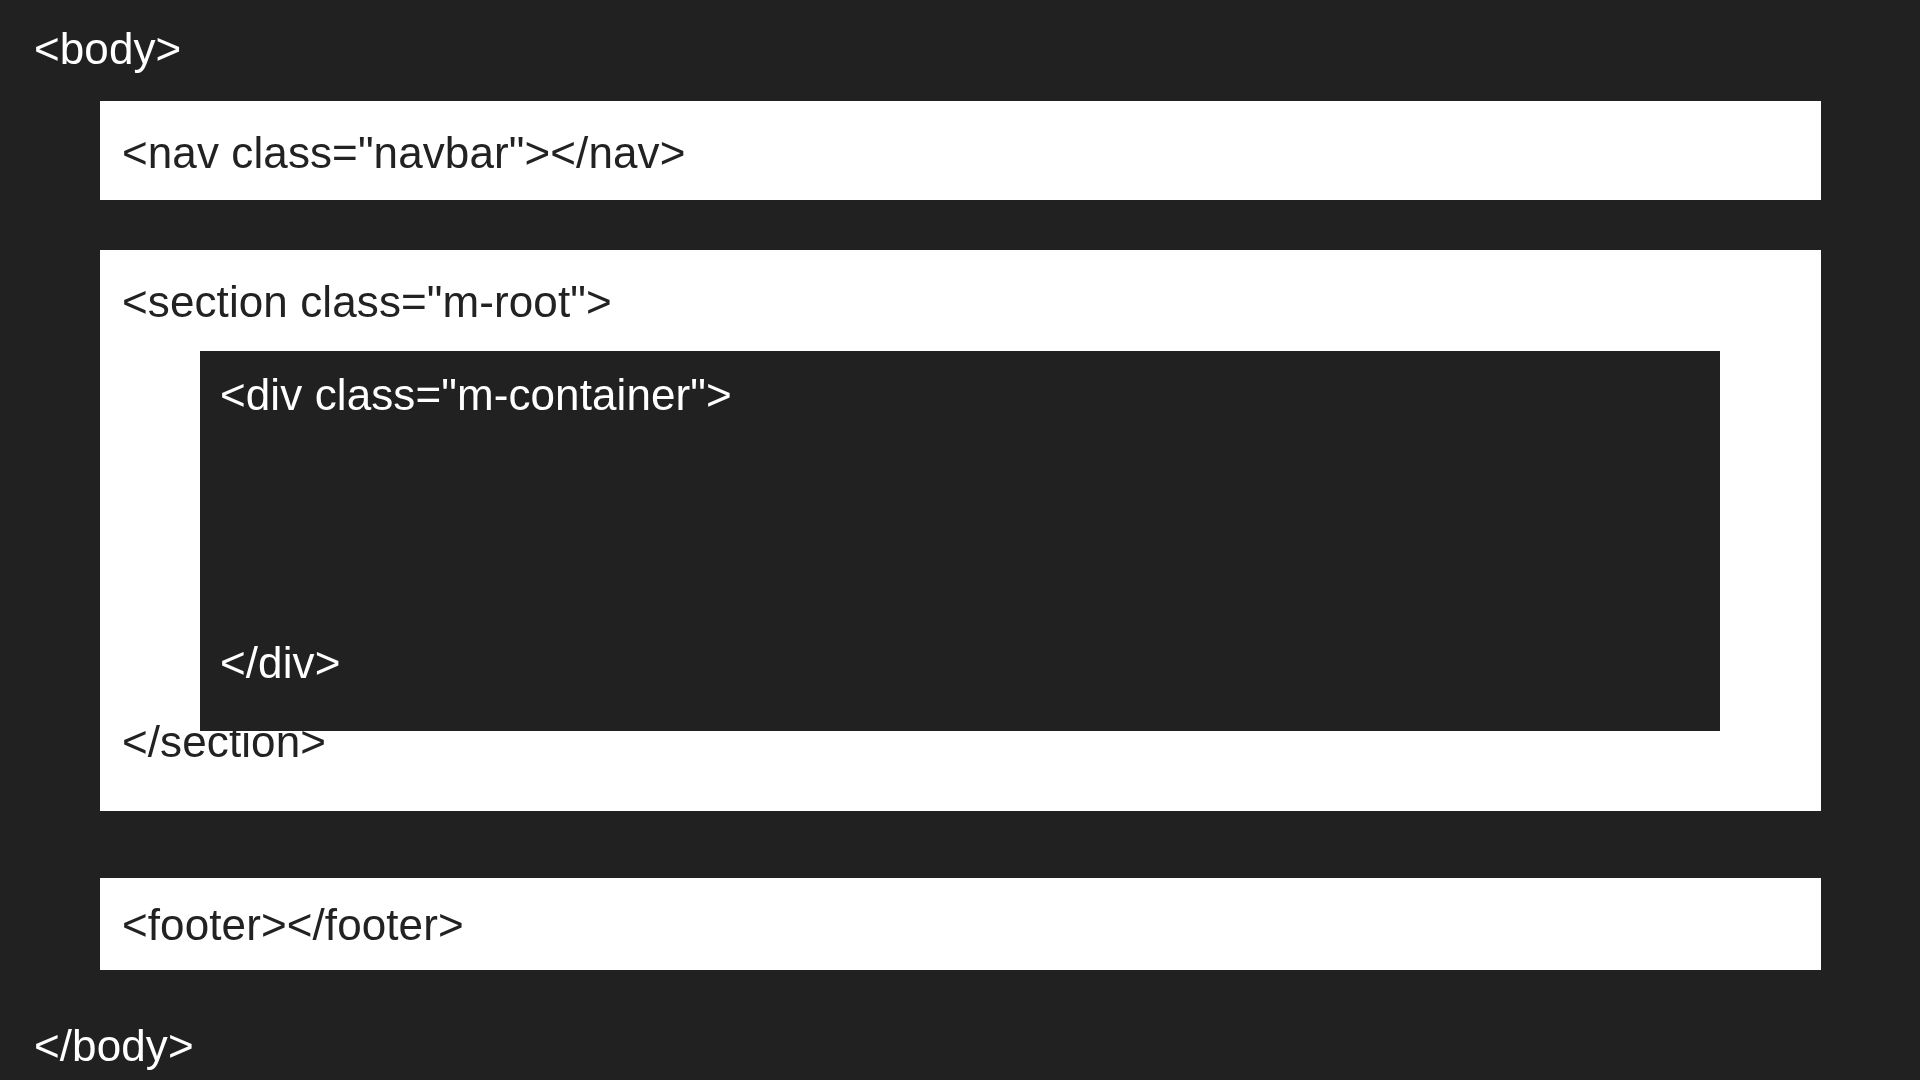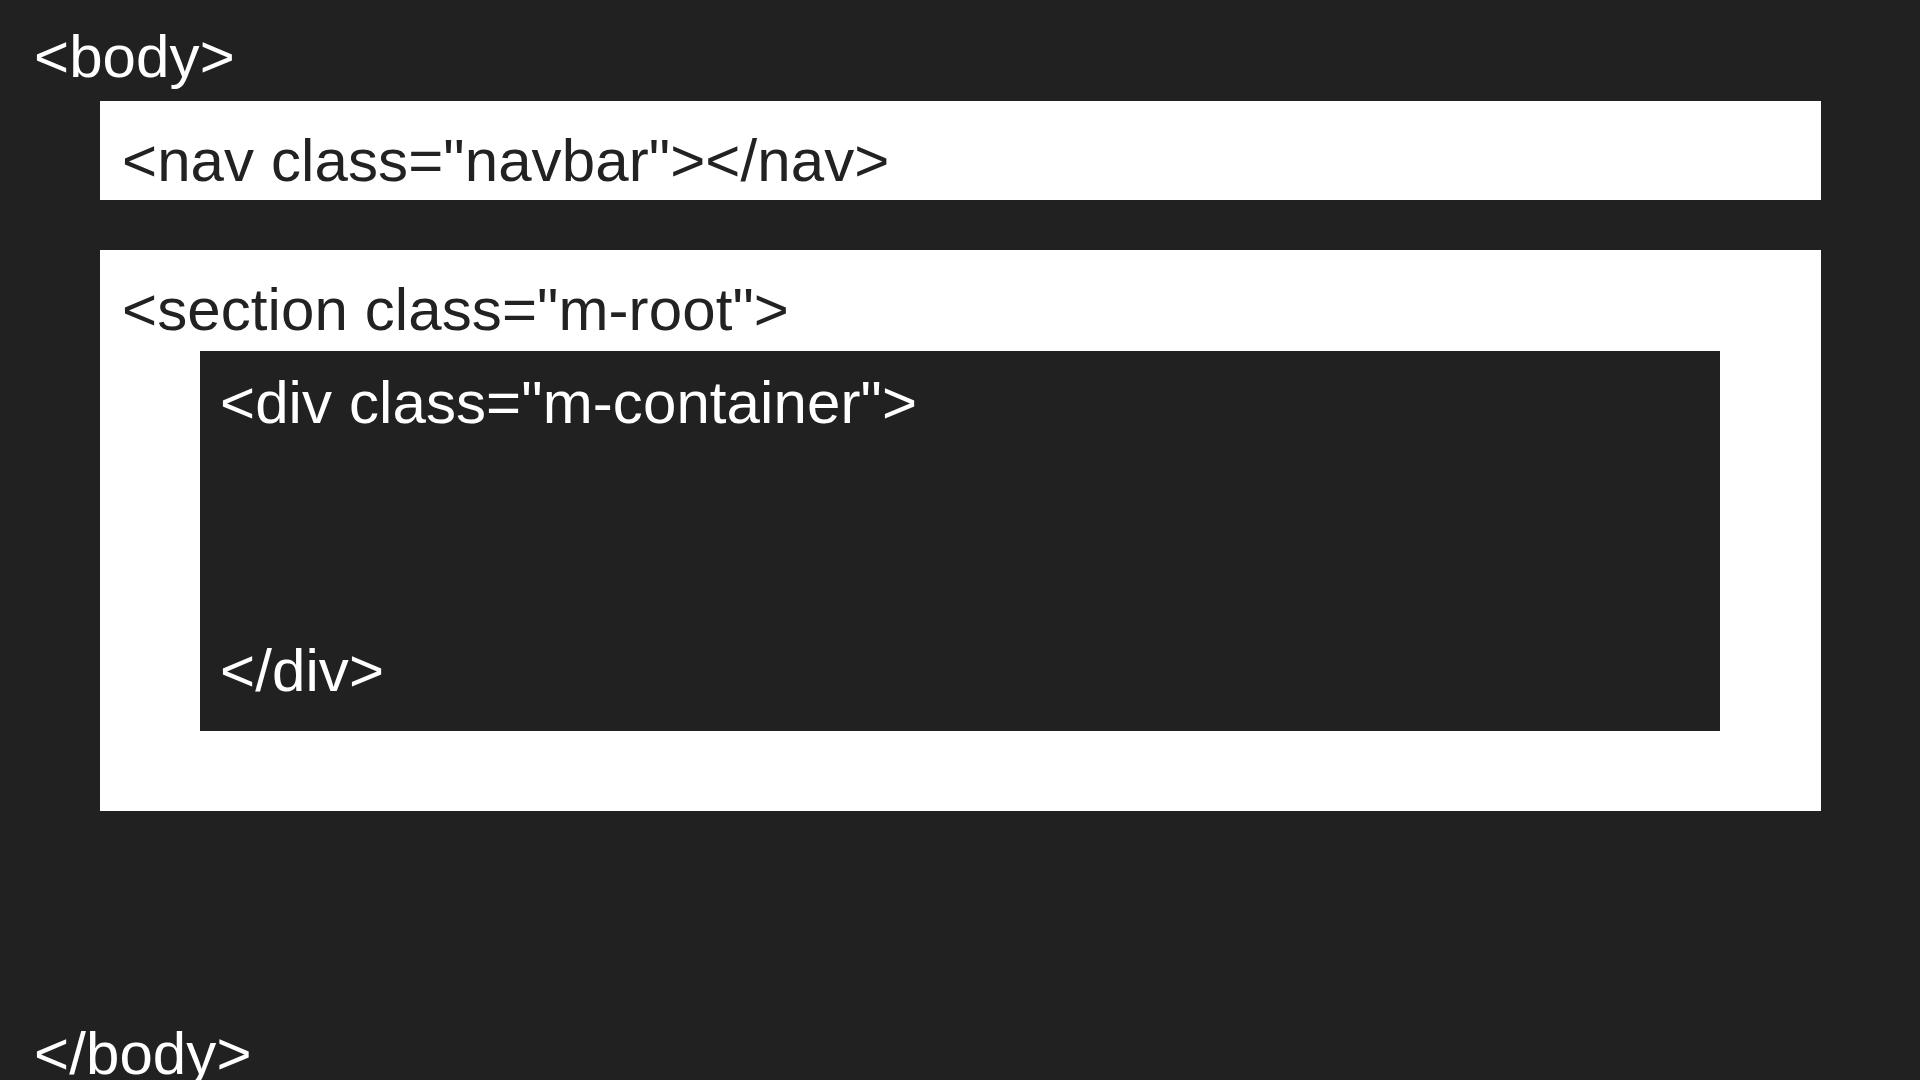--- a/index.html
+++ b/index.html
@@ -15,21 +15,21 @@
     position: relative;
   }
 
   .doc-tree {
     position: absolute;
     inset: 0;
   }
 
   
   .tag-text {
-    font-size: 60px;
+    font-size: 44px;
     line-height: 1;
     white-space: pre;
     letter-spacing: 0.1px;
   }
   .tag-light { color: #ffffff; }
   .tag-dark  { color: #222222; }
 
   
   .body-open {
     position: absolute;
@@ -123,18 +123,22 @@
   </div>
 
   <div class="block section-box">
     <div class="tag-text tag-dark section-open">&lt;section class="m-root"&gt;</div>
 
     <div class="container-box">
       <div class="tag-text tag-light container-open">&lt;div class="m-container"&gt;</div>
       <div class="tag-text tag-light container-close">&lt;/div&gt;</div>
     </div>
 
+    <div class="tag-text tag-dark section-close">&lt;/section&gt;</div>
   </div>
 
+  <div class="block footer-box">
+    <div class="tag-text tag-dark">&lt;footer&gt;&lt;/footer&gt;</div>
+  </div>
 
   <div class="tag-text tag-light body-close">&lt;/body&gt;</div>
 
 </div>
 
 </body></html>

